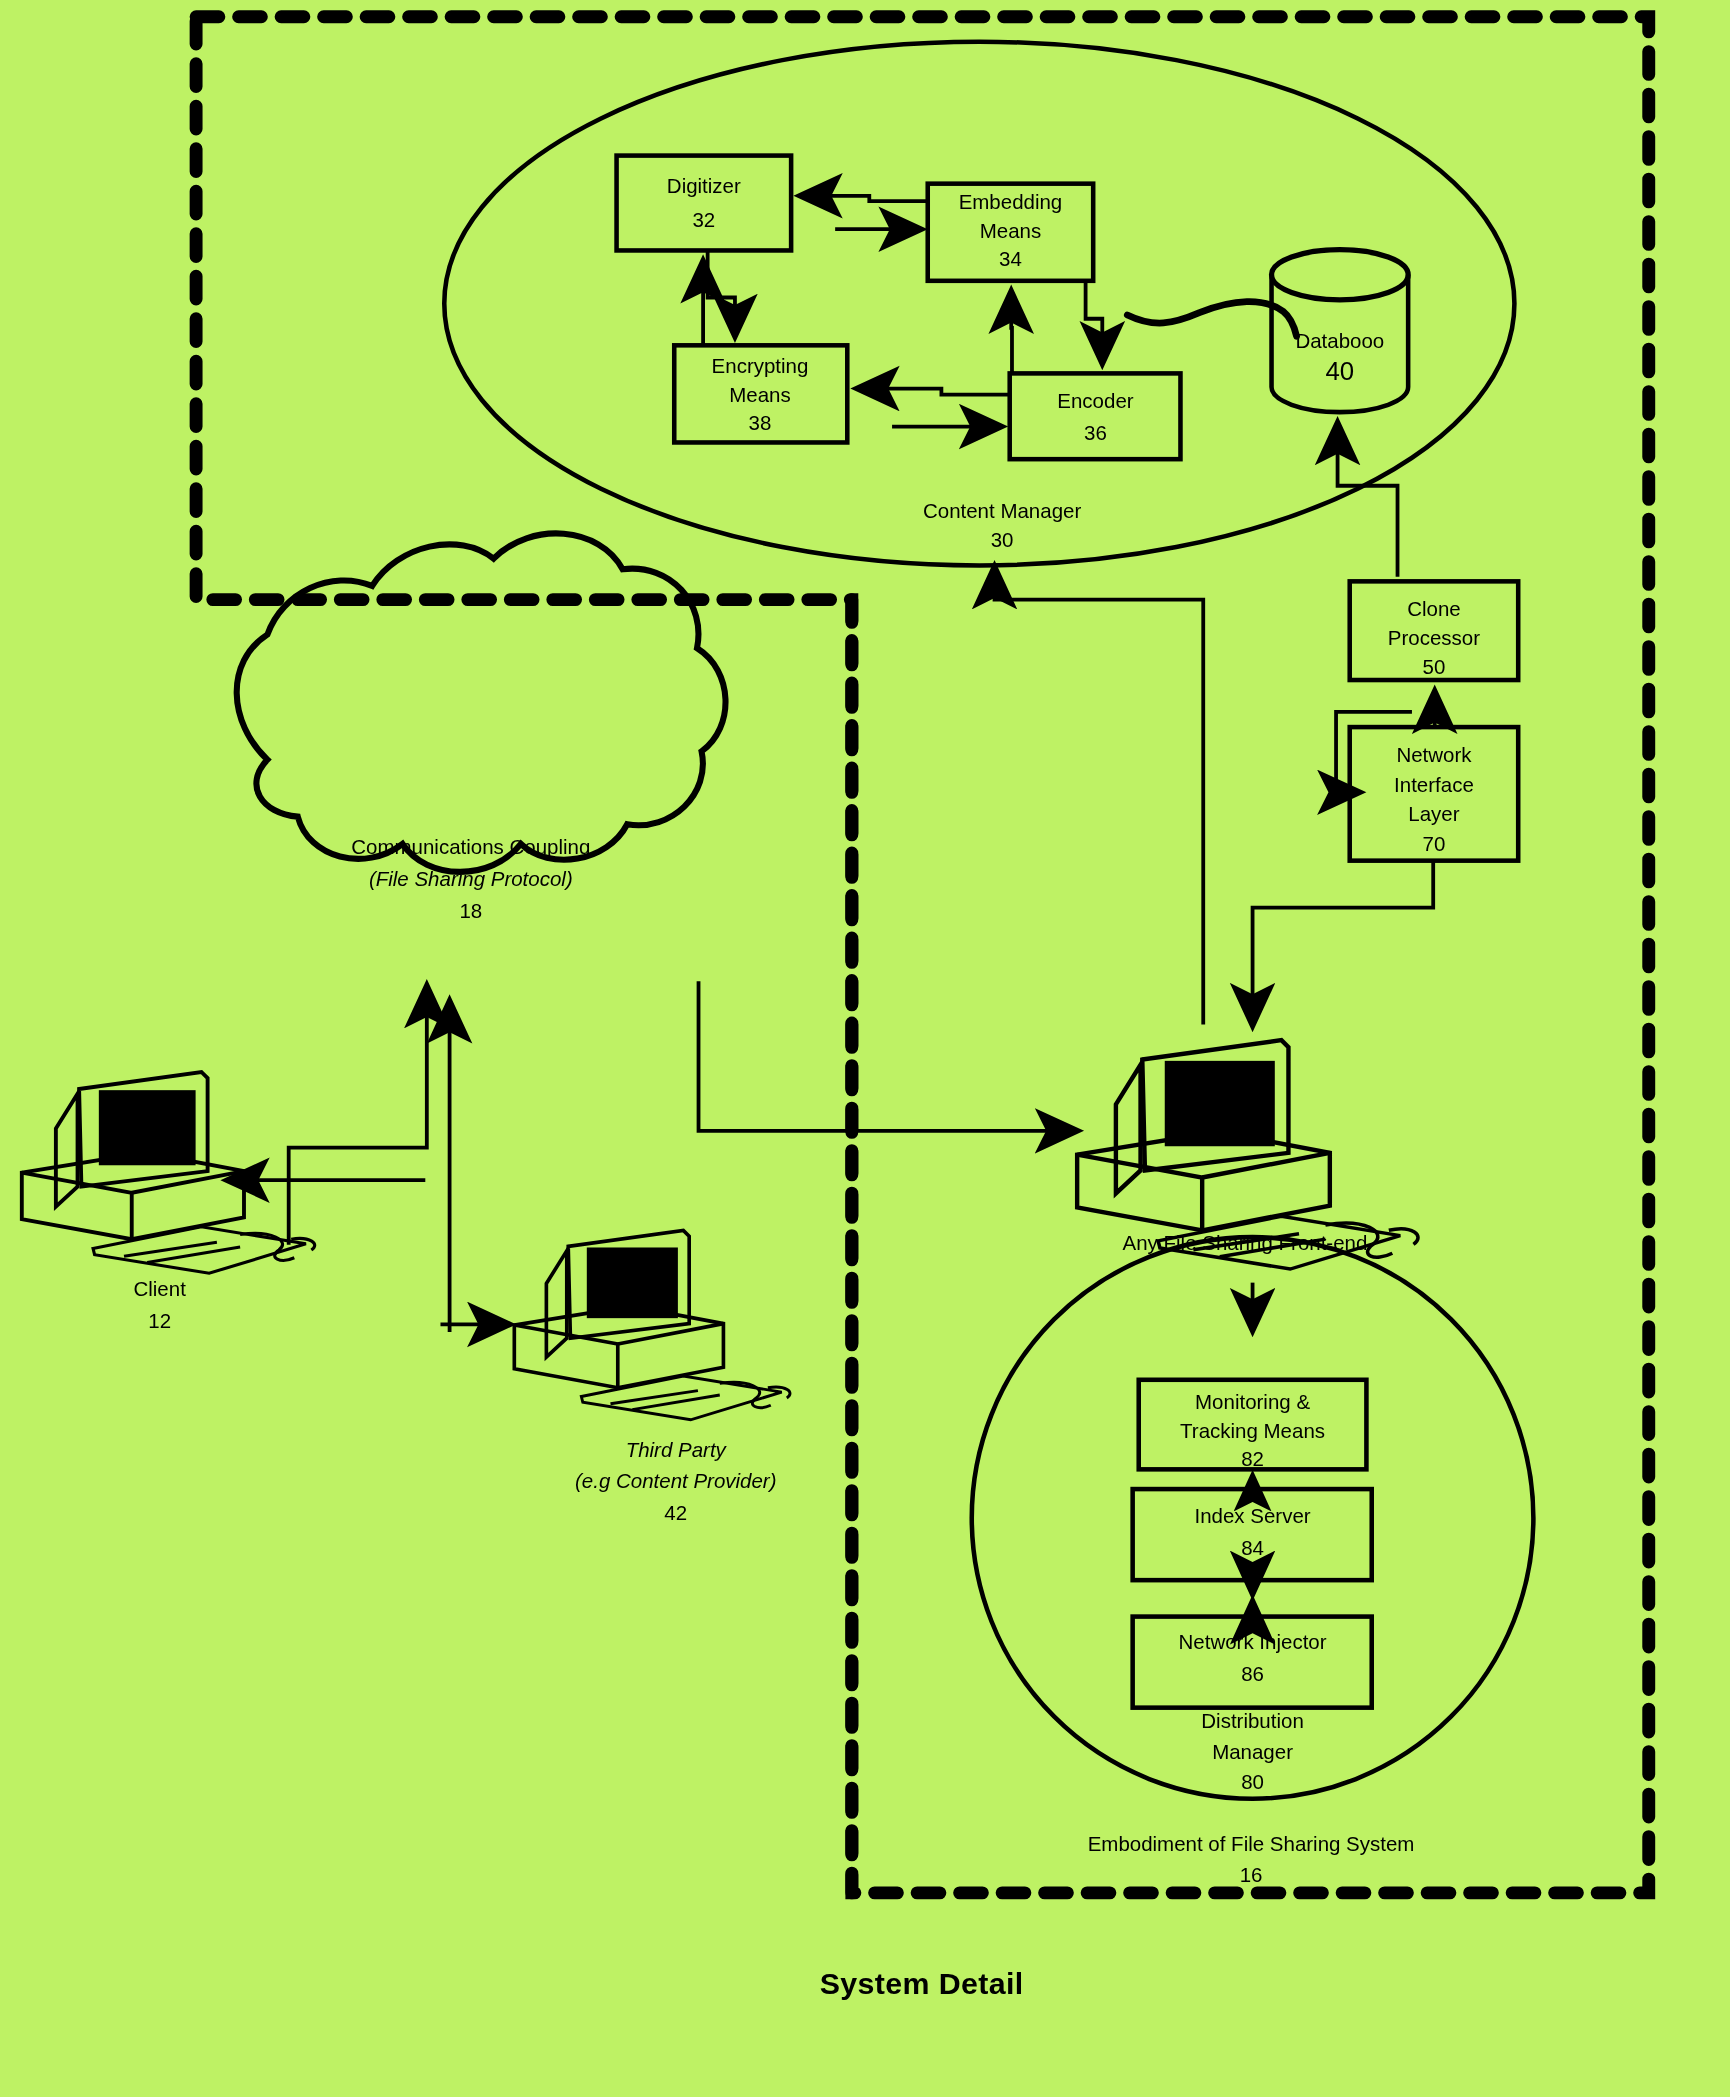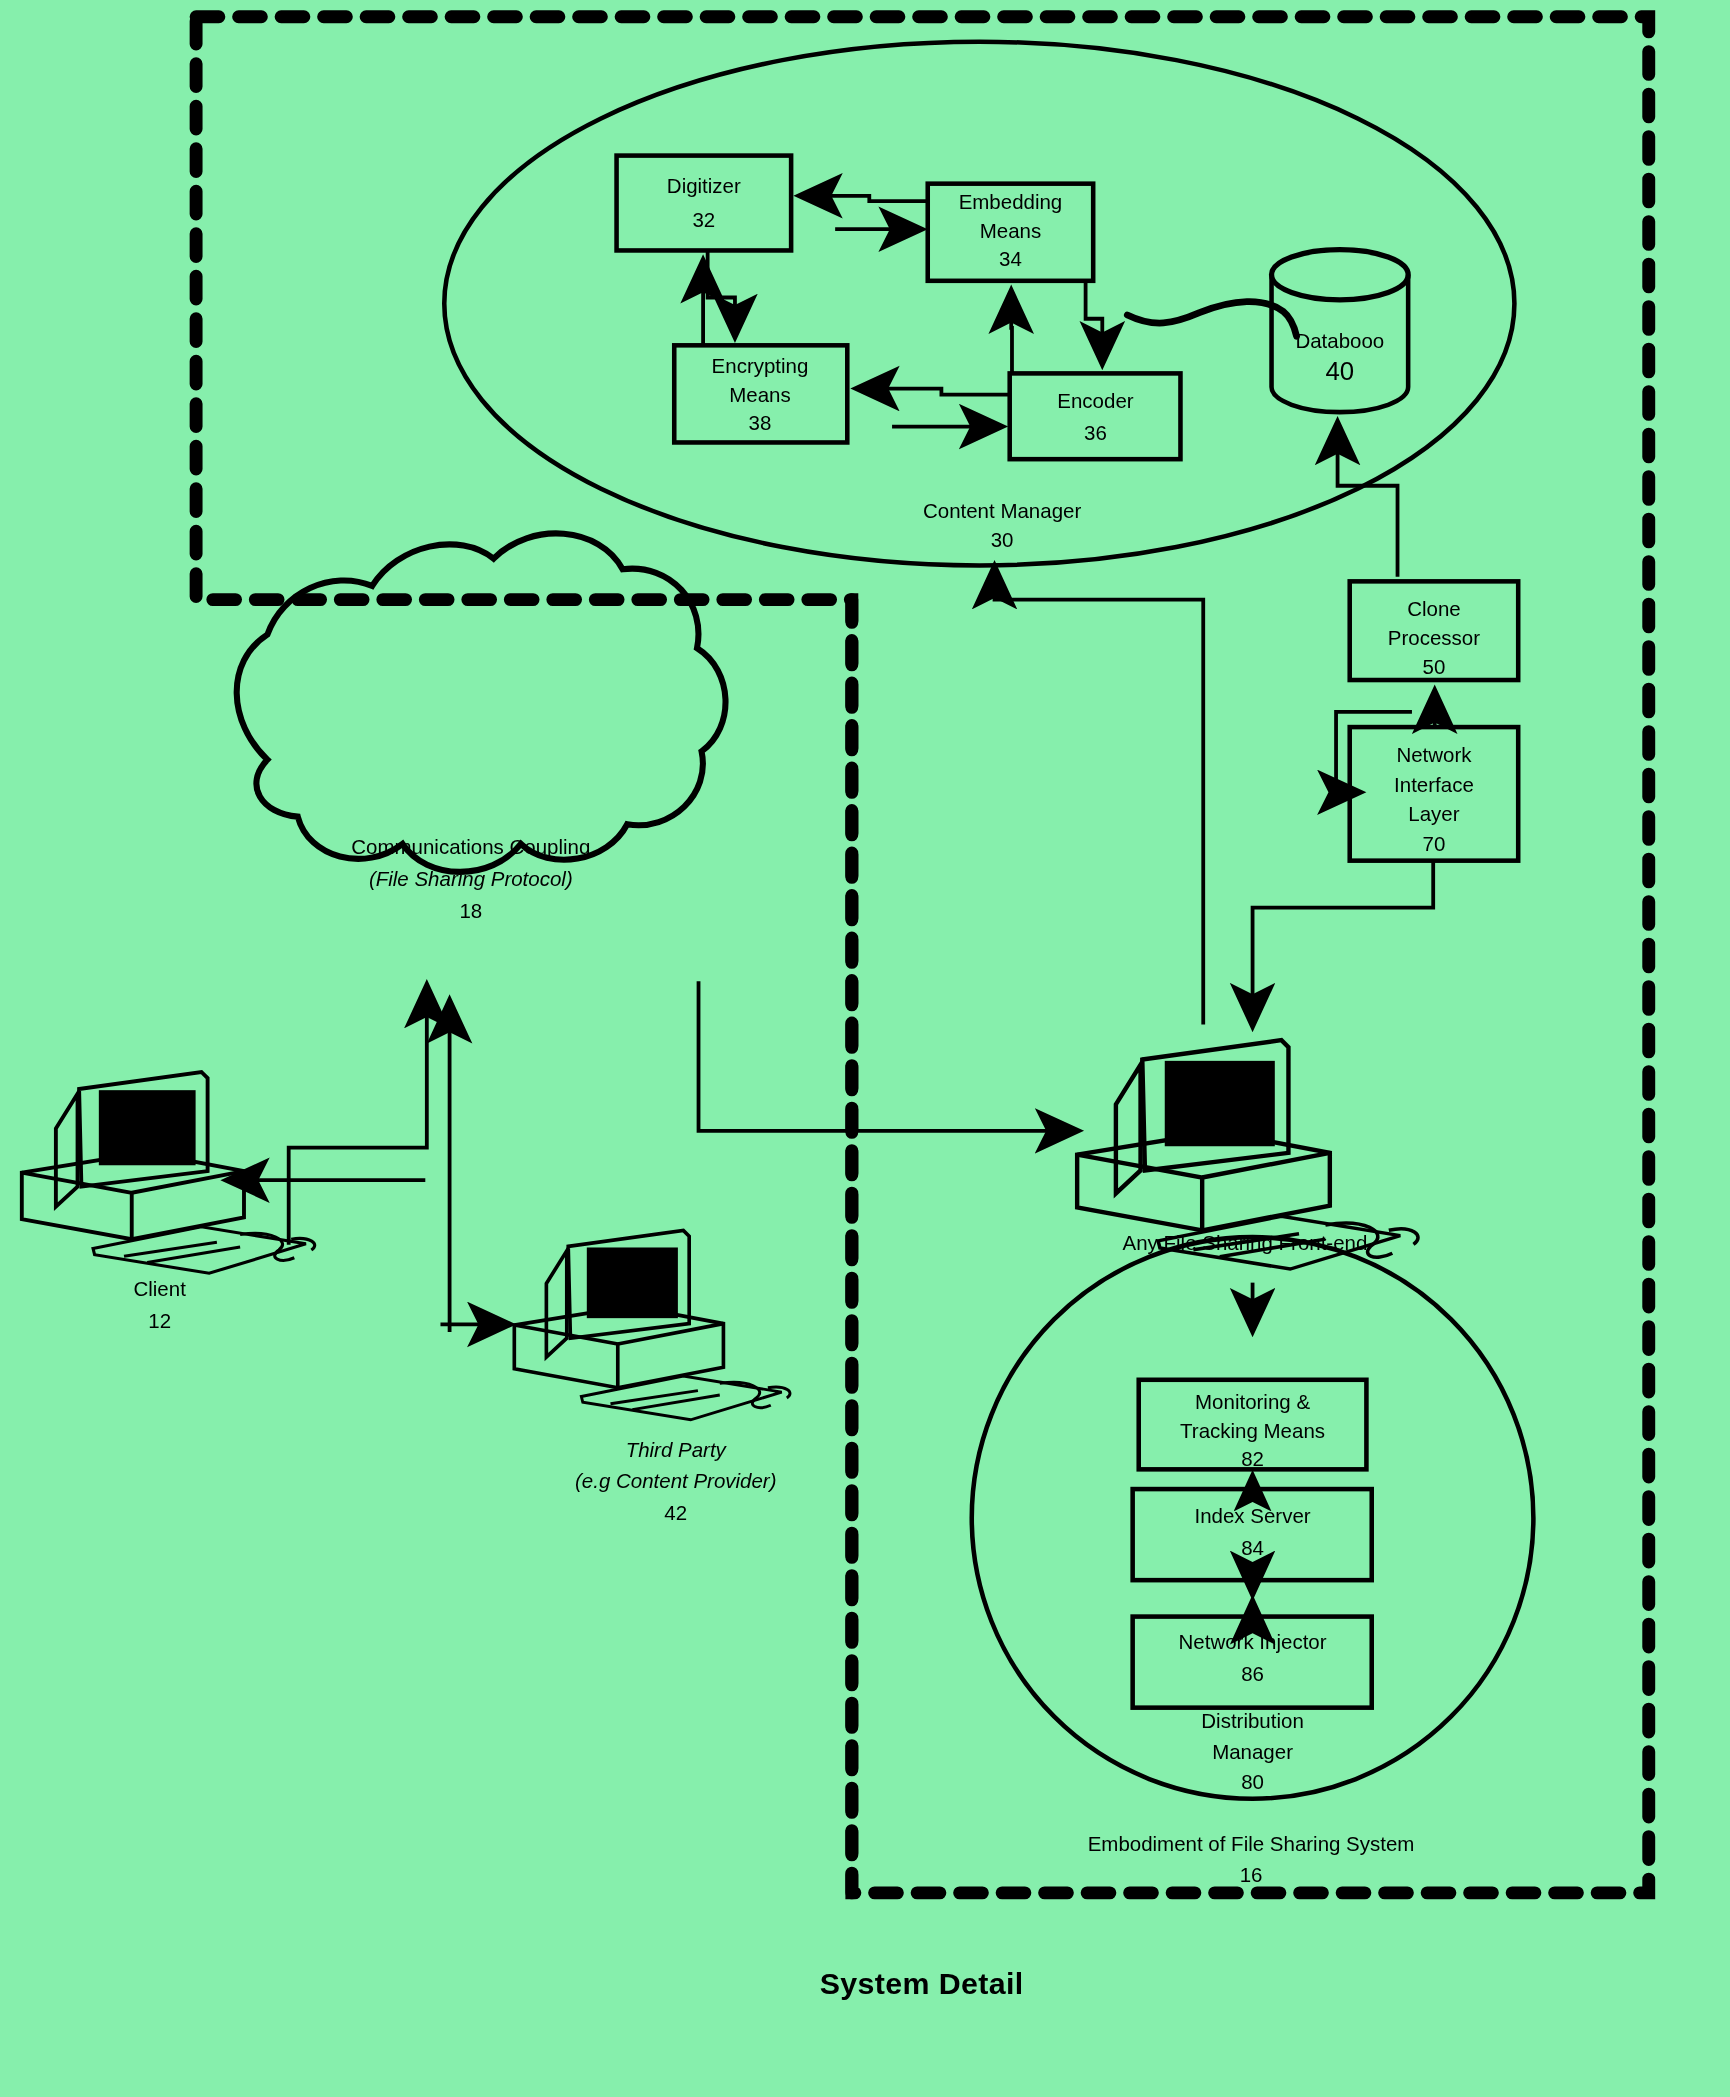--- a/index.html
+++ b/index.html
@@ -8,21 +8,21 @@
     background: #ffffff;
   }
   body {
     font-family: "Liberation Sans", sans-serif;
     color: #000000;
   }
   #page {
     position: relative;
     width: 1731px;
     height: 2097px;
-    background: #86efac;
+    background: #bef264;
     overflow: hidden;
   }
   svg.layer {
     position: absolute;
     left: 0;
     top: 0;
     width: 1731px;
     height: 2097px;
   }
   .stroke { stroke: #000; fill: none; }

